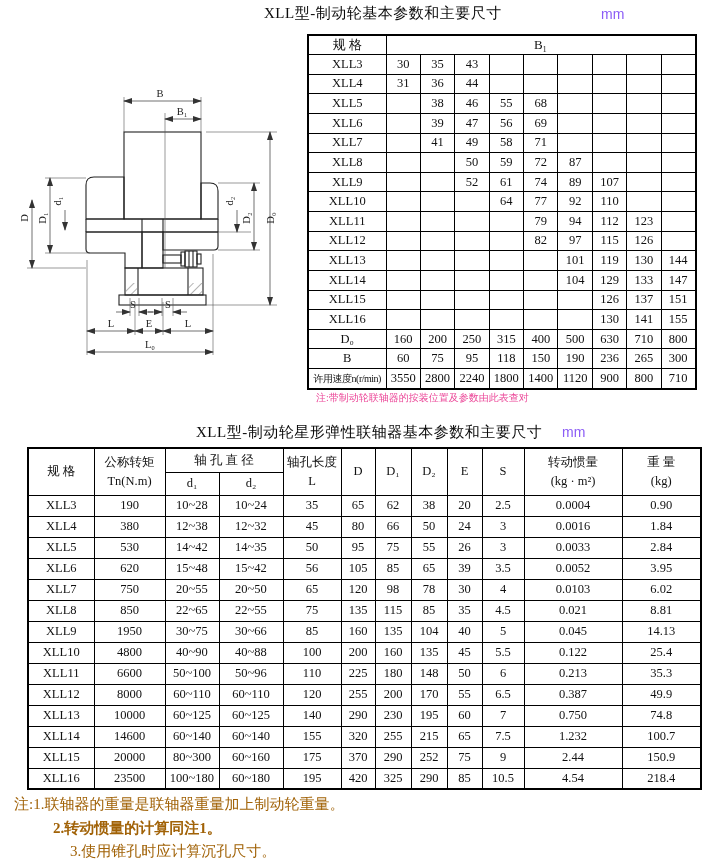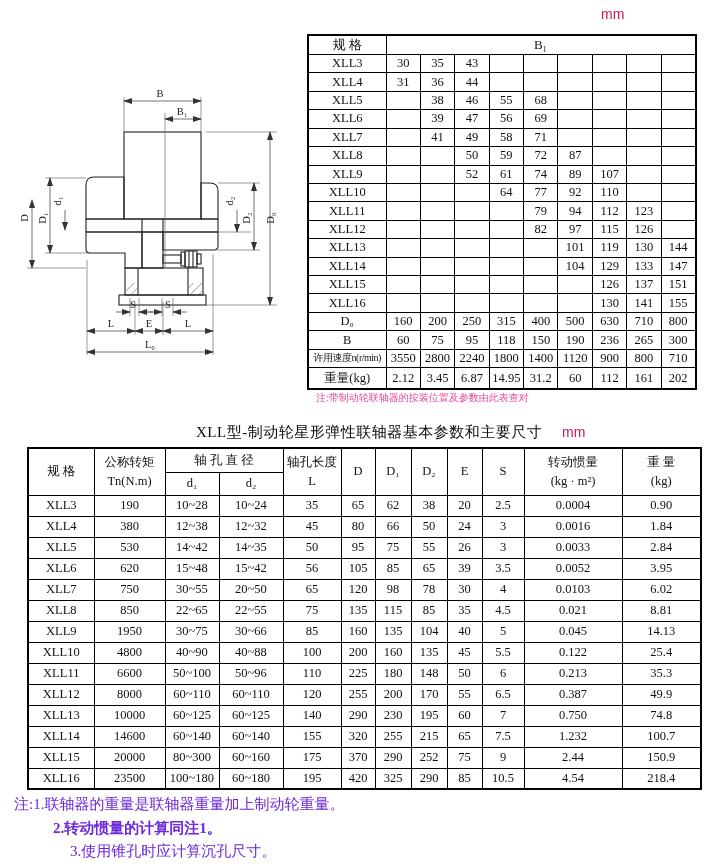--- a/index.html
+++ b/index.html
@@ -5,21 +5,21 @@
   html,body{margin:0;padding:0;}
   body{
     width:725px;height:867px;background:#ffffff;
     font-family:"Liberation Serif","DejaVu Serif",serif;color:#111;
   }
   .page{position:relative;width:725px;height:867px;overflow:hidden;background:#fff;}
 
   .title{position:absolute;font-size:15px;letter-spacing:.5px;white-space:nowrap;color:#0b0b0b;}
   #title1{left:264px;top:4px;}
   #title2{left:152px;top:423px;margin-left:44px;}
-  .unit{position:absolute;font-size:14px;font-family:"Liberation Sans","DejaVu Sans",sans-serif;color:#be185d;}
+  .unit{position:absolute;font-size:14px;font-family:"Liberation Sans","DejaVu Sans",sans-serif;color:#8b5cf6;}
   #unit1{left:601px;top:6px;}
   #unit2{left:562px;top:424px;}
 
   
   table{border-collapse:collapse;table-layout:fixed;}
   td,th{border:1px solid #000;text-align:center;vertical-align:middle;
         padding:0;overflow:hidden;white-space:nowrap;font-weight:normal;}
 
   .t1{position:absolute;left:307px;top:34px;width:388px;height:356px;
       border:2px solid #000;font-size:12.5px;}
@@ -30,37 +30,38 @@
   .t2{position:absolute;left:27px;top:447px;width:673px;
       border:2px solid #000;font-size:12.5px;}
   .t2 thead th{font-size:12.5px;line-height:1.5;}
   .t2 thead tr:first-child{height:24px;}
   .t2 thead tr:last-child{height:23px;}
   .t2 tbody tr{height:21px;}
   .t2 td.rowlabel{font-size:12.5px;}
 
   
   #note1{position:absolute;left:316px;top:391px;font-size:10px;white-space:nowrap;color:#ec4899;}
-  .note2{position:absolute;font-size:15px;white-space:nowrap;color:#6d28d9;}
+  .note2{position:absolute;font-size:15px;white-space:nowrap;color:#a16207;}
   #note2a{left:14px;top:795px;}
   #note2b{left:53px;top:819px;font-weight:bold;}
   #note2c{left:53px;top:842px;margin-left:17px;}
 
   
   #drawing{position:absolute;left:5px;top:55px;}
   .ln{stroke:#222;stroke-width:1.1;fill:none;}
   .thin{stroke:#555;stroke-width:.6;fill:none;}
   .dim{stroke:#333;stroke-width:.7;fill:none;}
   .dimtxt{font-size:10.5px;fill:#222;font-family:"Liberation Serif","DejaVu Serif",serif;}
 </style>
 </head>
 <body>
 
 <div class="page">
 
+  <div class="title" id="title1">XLL型-制动轮基本参数和主要尺寸</div>
   <div class="unit" id="unit1">mm</div>
   <div class="title" id="title2">XLL型-制动轮星形弹性联轴器基本参数和主要尺寸</div>
   <div class="unit" id="unit2">mm</div>
 
   <svg id="drawing" width="292" height="348" viewBox="0 0 292 348">
     <defs>
       <pattern id="h1" width="6" height="6" patternUnits="userSpaceOnUse" patternTransform="rotate(45)">
         <line x1="0" y1="0" x2="0" y2="6" stroke="#444" stroke-width="0.8"></line>
       </pattern>
       <pattern id="h2" width="7" height="7" patternUnits="userSpaceOnUse" patternTransform="rotate(45)">
@@ -375,32 +376,20 @@
           <td class="rowlabel small">许用速度n(r/min)</td>
           <td>3550</td>
           <td>2800</td>
           <td>2240</td>
           <td>1800</td>
           <td>1400</td>
           <td>1120</td>
           <td>900</td>
           <td>800</td>
           <td>710</td>
-        </tr>
-        <tr>
-          <td class="rowlabel">重量(kg)</td>
-          <td>2.12</td>
-          <td>3.45</td>
-          <td>6.87</td>
-          <td>14.95</td>
-          <td>31.2</td>
-          <td>60</td>
-          <td>112</td>
-          <td>161</td>
-          <td>202</td>
         </tr>
       </tbody>
   </table>
   <div id="note1">注:带制动轮联轴器的按装位置及参数由此表查对</div>
 
   <table class="t2">
     <colgroup>
       <col style="width:66px">
         <col style="width:71px">
         <col style="width:54px">
@@ -498,21 +487,21 @@
           <td>85</td>
           <td>65</td>
           <td>39</td>
           <td>3.5</td>
           <td>0.0052</td>
           <td>3.95</td>
         </tr>
         <tr>
           <td class="rowlabel">XLL7</td>
           <td>750</td>
-          <td>30~55</td>
+          <td>20~55</td>
           <td>20~50</td>
           <td>65</td>
           <td>120</td>
           <td>98</td>
           <td>78</td>
           <td>30</td>
           <td>4</td>
           <td>0.0103</td>
           <td>6.02</td>
         </tr>

